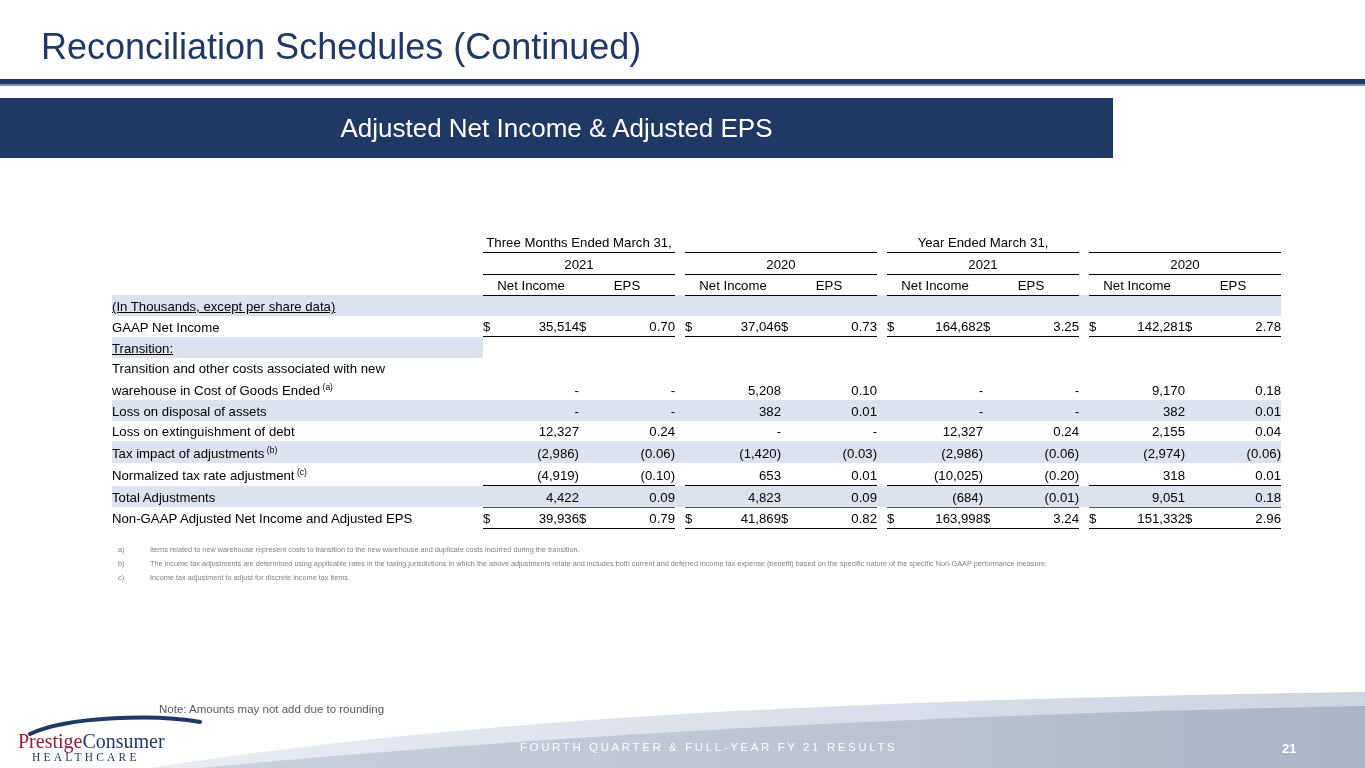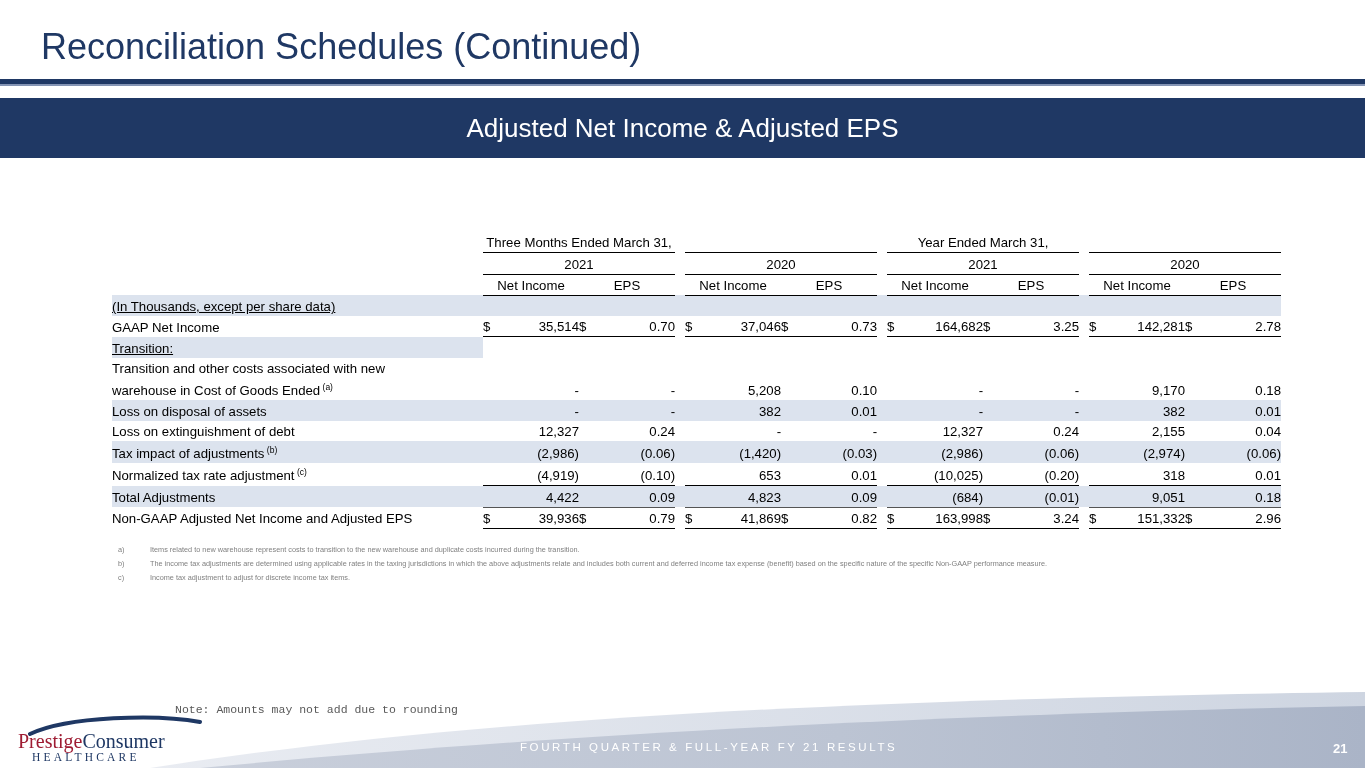--- a/index.html
+++ b/index.html
@@ -43,21 +43,21 @@
     width: 1365px;
     height: 2px;
     background: #8494b4;
   }
 
   
   .banner {
     position: absolute;
     left: 0;
     top: 98px;
-    width: 1365px;
+    width: 1113px;
     height: 60px;
     background: #1f3864;
     display: flex;
     align-items: center;
     justify-content: center;
   }
   .banner-text {
     color: #ffffff;
     font-size: 26px;
   }
@@ -106,25 +106,24 @@
     font-size: 7.3px;
     color: #808080;
     line-height: 14px;
   }
   .fn-row { display: flex; }
   .fn-mark { width: 32px; flex: 0 0 32px; }
   .fn-text { flex: 1; }
 
   .note-rounding {
     position: absolute;
-    left: 175px;
+    left: 159px;
     top: 703px;
     font-size: 11.5px;
     color: #595959;
-    font-family: Liberation Mono, monospace;
   }
 
   
   .footer-art {
     position: absolute;
     left: 0;
     top: 690px;
     width: 1365px;
     height: 78px;
     overflow: hidden;
@@ -133,21 +132,21 @@
     position: absolute;
     left: 520px;
     top: 741px;
     font-size: 11.5px;
     letter-spacing: 2.6px;
     color: #ffffff;
     text-align: center;
   }
   .page-number {
     position: absolute;
-    left: 1333px;
+    left: 1282px;
     top: 741px;
     font-size: 13px;
     font-weight: bold;
     color: #ffffff;
   }
 
   
   .logo {
     position: absolute;
     left: 18px;

